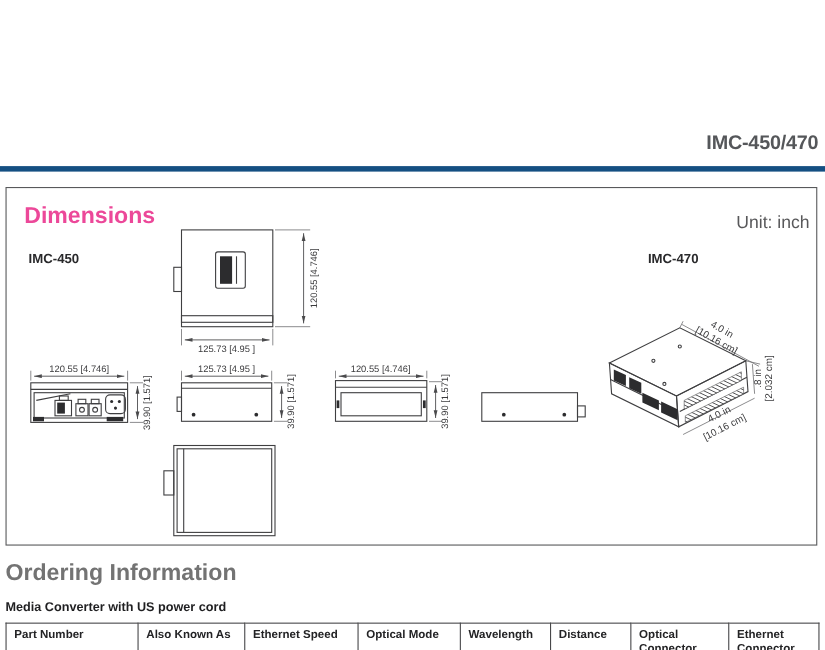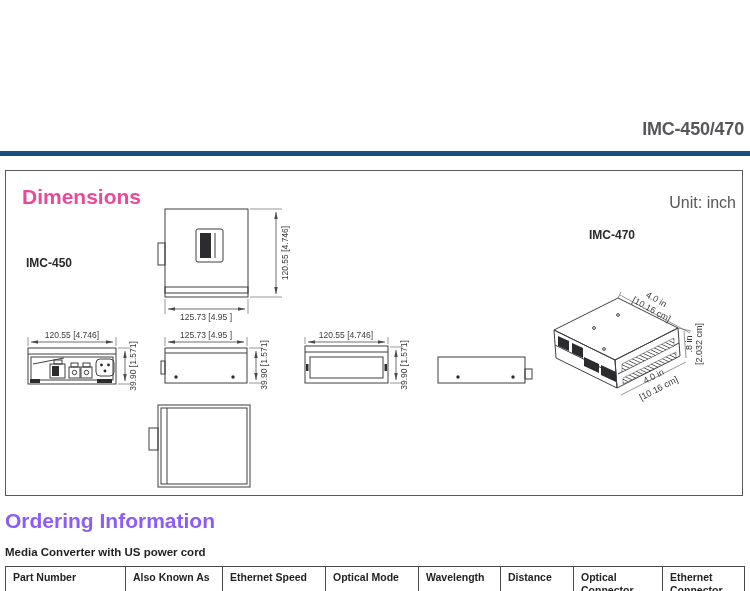--- a/index.html
+++ b/index.html
@@ -5,30 +5,30 @@
   html,body{margin:0;padding:0;background:#ffffff;}
   .page{position:relative;width:750px;height:591px;background:#ffffff;overflow:hidden;
         font-family:"Liberation Sans",sans-serif;color:#232325;}
   .abs{position:absolute;}
   .product-title{top:119px;right:6px;font-size:18px;font-weight:bold;color:#55575a;letter-spacing:-0.2px;}
   .header-rule{top:151px;left:0;width:750px;height:5px;background:#144f82;}
   .dim-panel{left:5px;top:170px;width:738px;height:326px;border:1.5px solid #58595b;background:#ffffff;box-sizing:border-box;}
   .dim-heading{left:22px;top:185px;font-size:21px;font-weight:bold;color:#ec4899;}
   .unit-label{right:14px;top:194px;font-size:16px;color:#58585a;}
   .model-label{font-size:12px;font-weight:bold;color:#29292b;}
-  .model-450{left:26px;top:228px;margin-top:28px;}
+  .model-450{left:26px;top:228px;}
   .model-470{left:550px;top:228px;margin-left:39px;}
   .drawings{position:absolute;left:0;top:0;pointer-events:none;}
   .ln{fill:none;stroke:#3f3f41;stroke-width:1;}
   .dk{fill:#2c2c2e;stroke:none;}
   .ext{fill:none;stroke:#6a6a6c;stroke-width:0.7;}
   .dim{fill:none;stroke:#4a4a4c;stroke-width:0.8;marker-start:url(#arr);marker-end:url(#arr);}
   .dt{font-family:"Liberation Sans",sans-serif;font-size:8.5px;fill:#3a3a3c;text-anchor:middle;}
   .dti{font-family:"Liberation Sans",sans-serif;font-size:9px;fill:#3a3a3c;text-anchor:middle;}
-  .ord-heading{left:5px;top:509px;font-size:21px;font-weight:bold;color:#8b5cf6;}
+  .ord-heading{left:5px;top:509px;font-size:21px;font-weight:bold;color:#737373;}
   .ord-subheading{left:5px;top:546px;font-size:11.5px;font-weight:bold;color:#1f1f21;}
   .ord-table{position:absolute;left:5px;top:566px;width:739px;border-collapse:collapse;table-layout:fixed;}
   .ord-table th{border:1.4px solid #48484a;font-size:10.5px;font-weight:bold;color:#232325;
                 text-align:left;vertical-align:top;padding:4px 4px 0 7px;line-height:1.25;height:40px;box-sizing:border-box;}
 </style>
 </head>
 <body>
 
 <div class="page">
 

